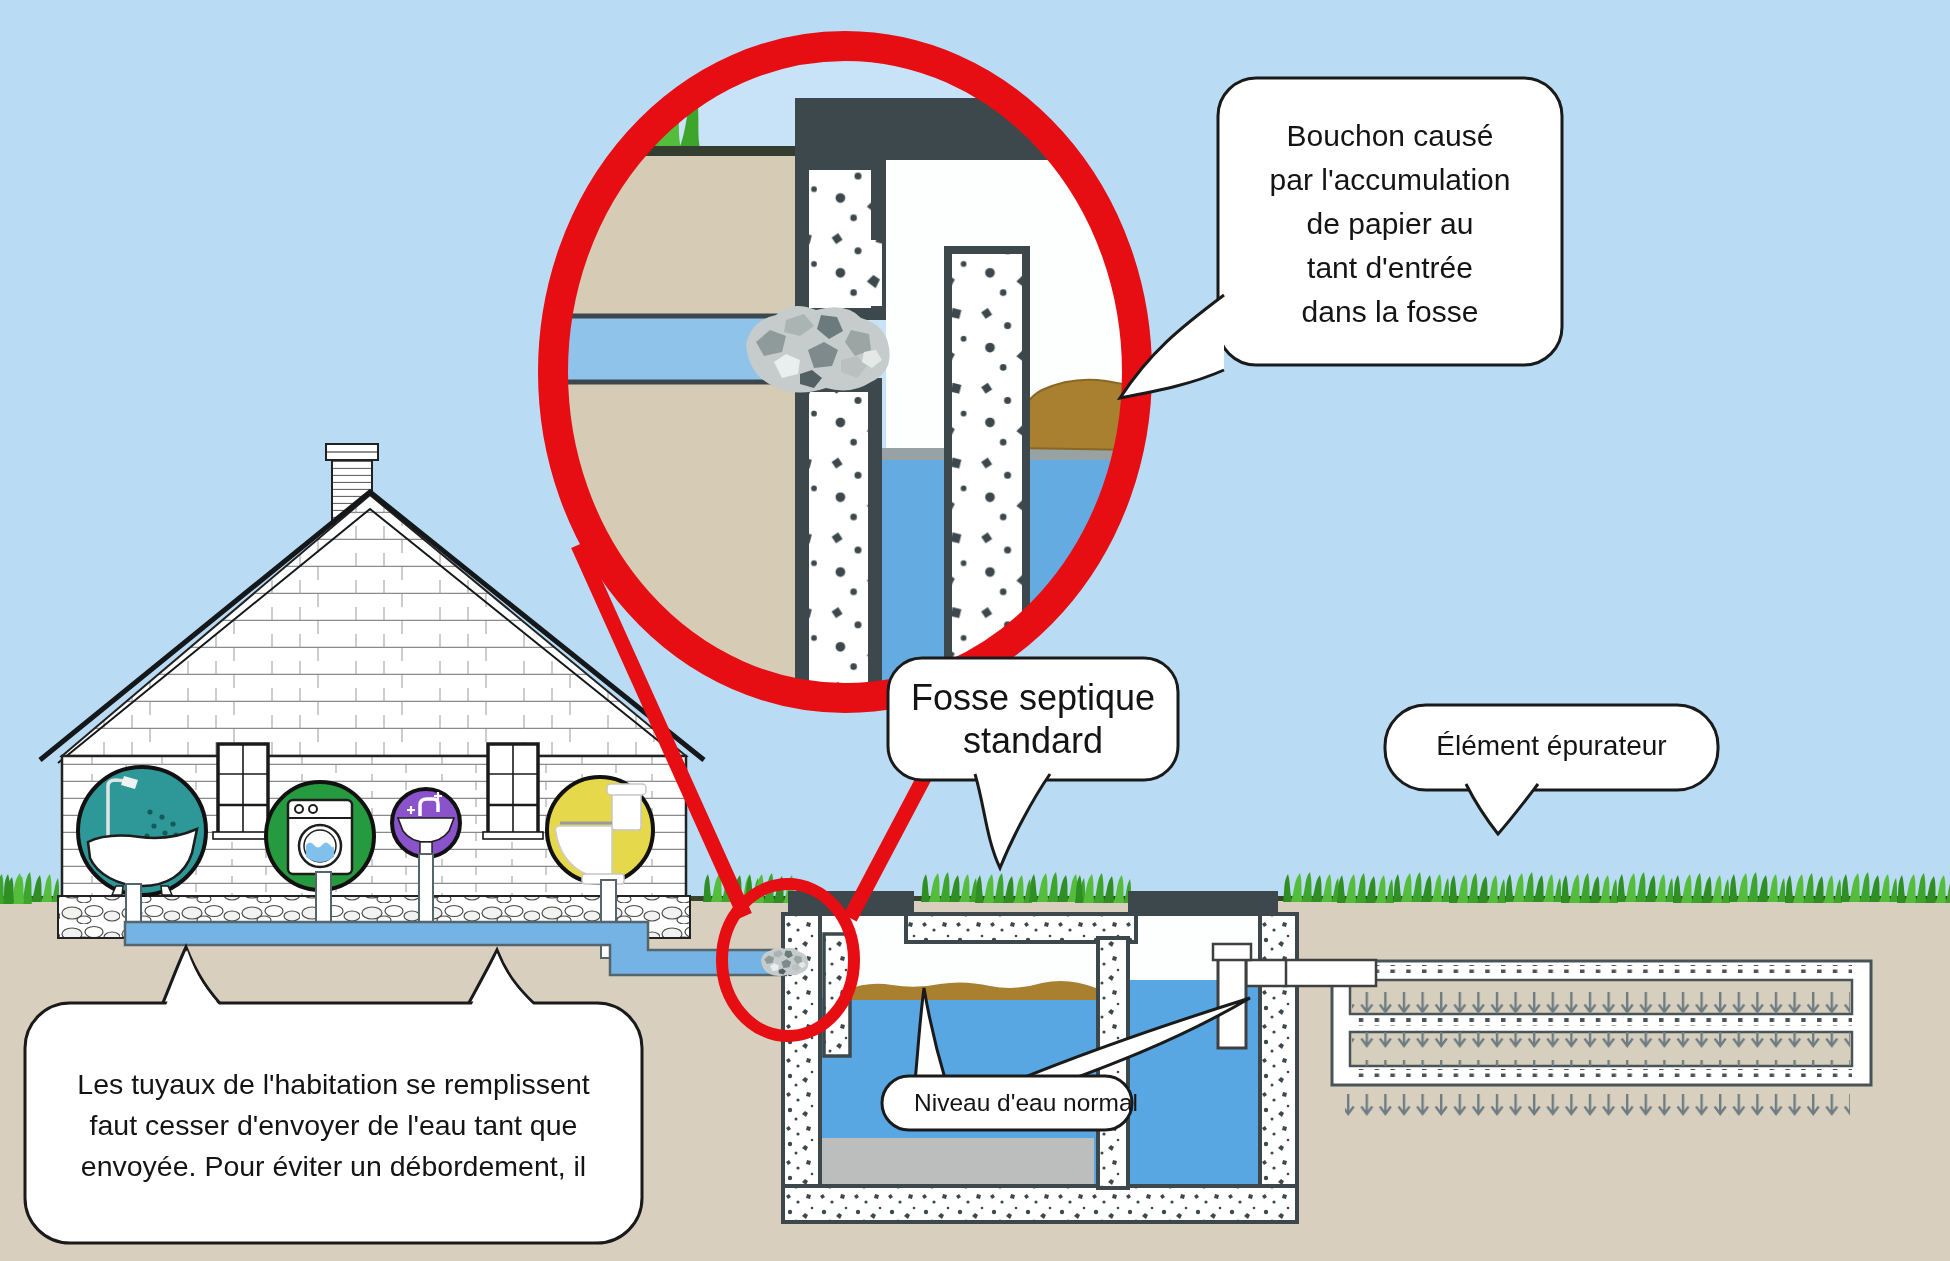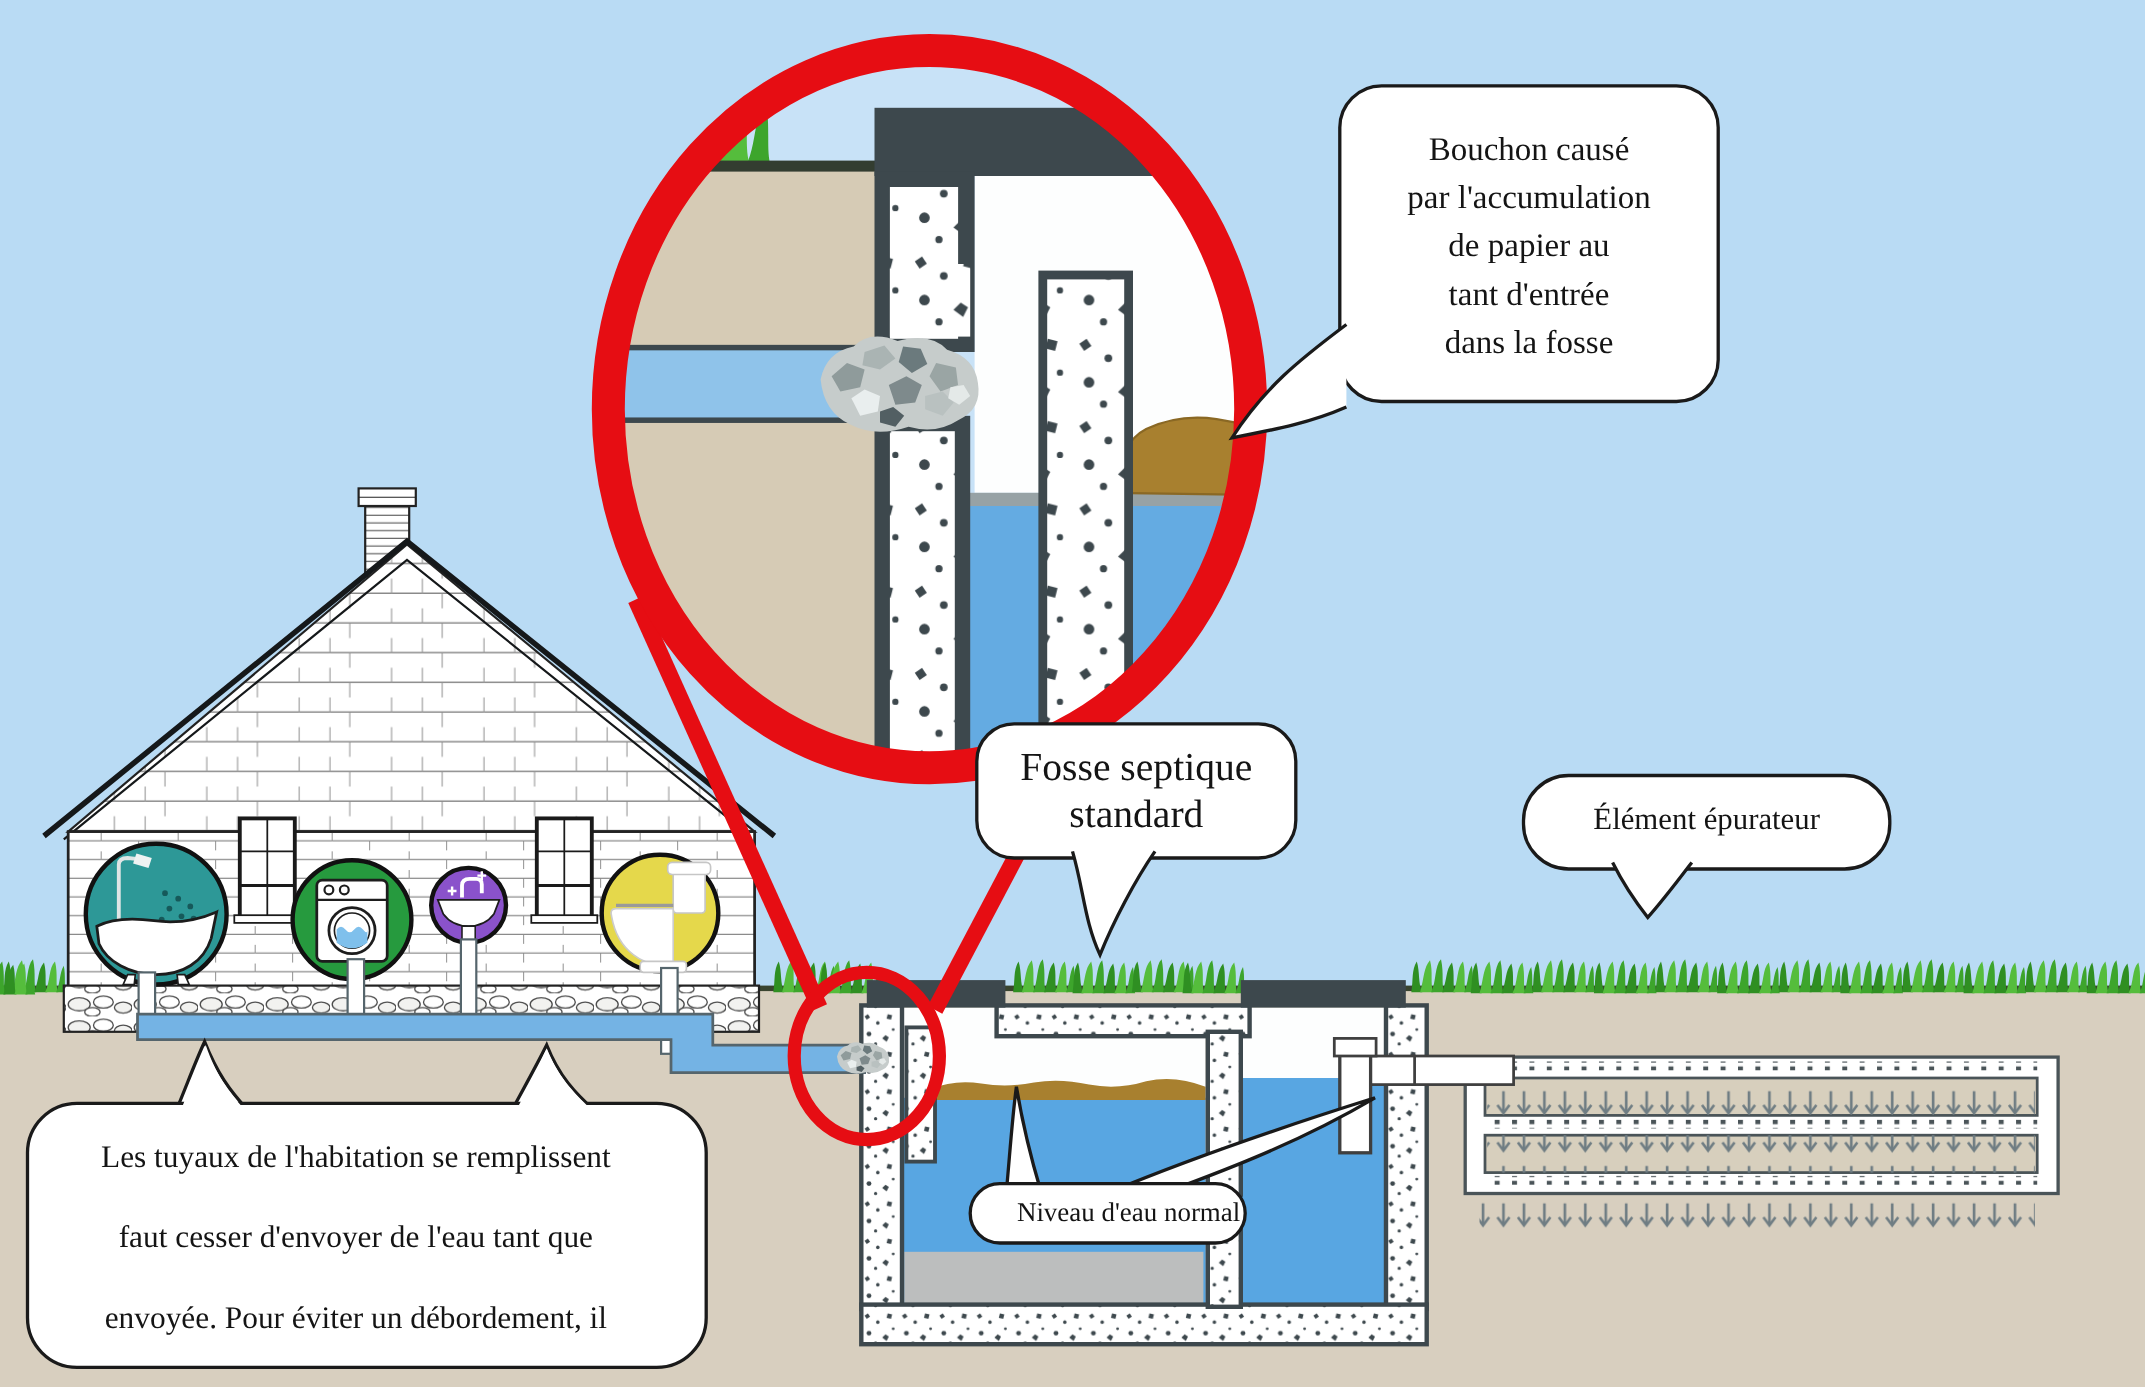--- a/index.html
+++ b/index.html
@@ -1,25 +1,25 @@
 <!DOCTYPE html>
 <html><head>
 <meta charset="utf-8">
 <style>
   html,body{margin:0;padding:0;background:#b9dbf4;}
   .stage{position:relative;width:1950px;height:1261px;overflow:hidden;
          font-family:"Liberation Sans",sans-serif;}
   .stage svg.scene{position:absolute;left:0;top:0;}
   .bubble-text{position:absolute;display:flex;flex-direction:column;justify-content:center;
-               align-items:center;text-align:center;color:#141414;pointer-events:none;font-family:Liberation Serif, serif;}
+               align-items:center;text-align:center;color:#141414;pointer-events:none;}
   .bubble-text div{white-space:nowrap;}
   .bt-clog{left:1218px;top:82px;width:344px;height:283px;font-size:30px;line-height:44px;}
   .bt-tank{left:888px;top:658px;width:290px;height:122px;font-size:36px;line-height:43px;}
   .bt-leach{left:1385px;top:703px;width:333px;height:85px;font-size:28px;}
-  .bt-house{left:15px;top:1003px;width:617px;height:244px;font-size:28.5px;line-height:41px;gap:32px;}
+  .bt-house{left:25px;top:1003px;width:617px;height:244px;font-size:28.5px;line-height:41px;}
   .bt-level{left:882px;top:1076px;width:288px;height:54px;font-size:24.5px;}
 </style>
 </head>
 <body>
 
 <div class="stage">
 <svg class="scene" width="1950" height="1261" viewBox="0 0 1950 1261" xmlns="http://www.w3.org/2000/svg">
   <defs>
     <pattern id="speck" width="34" height="34" patternUnits="userSpaceOnUse">
       <rect width="34" height="34" fill="#ffffff"></rect>

